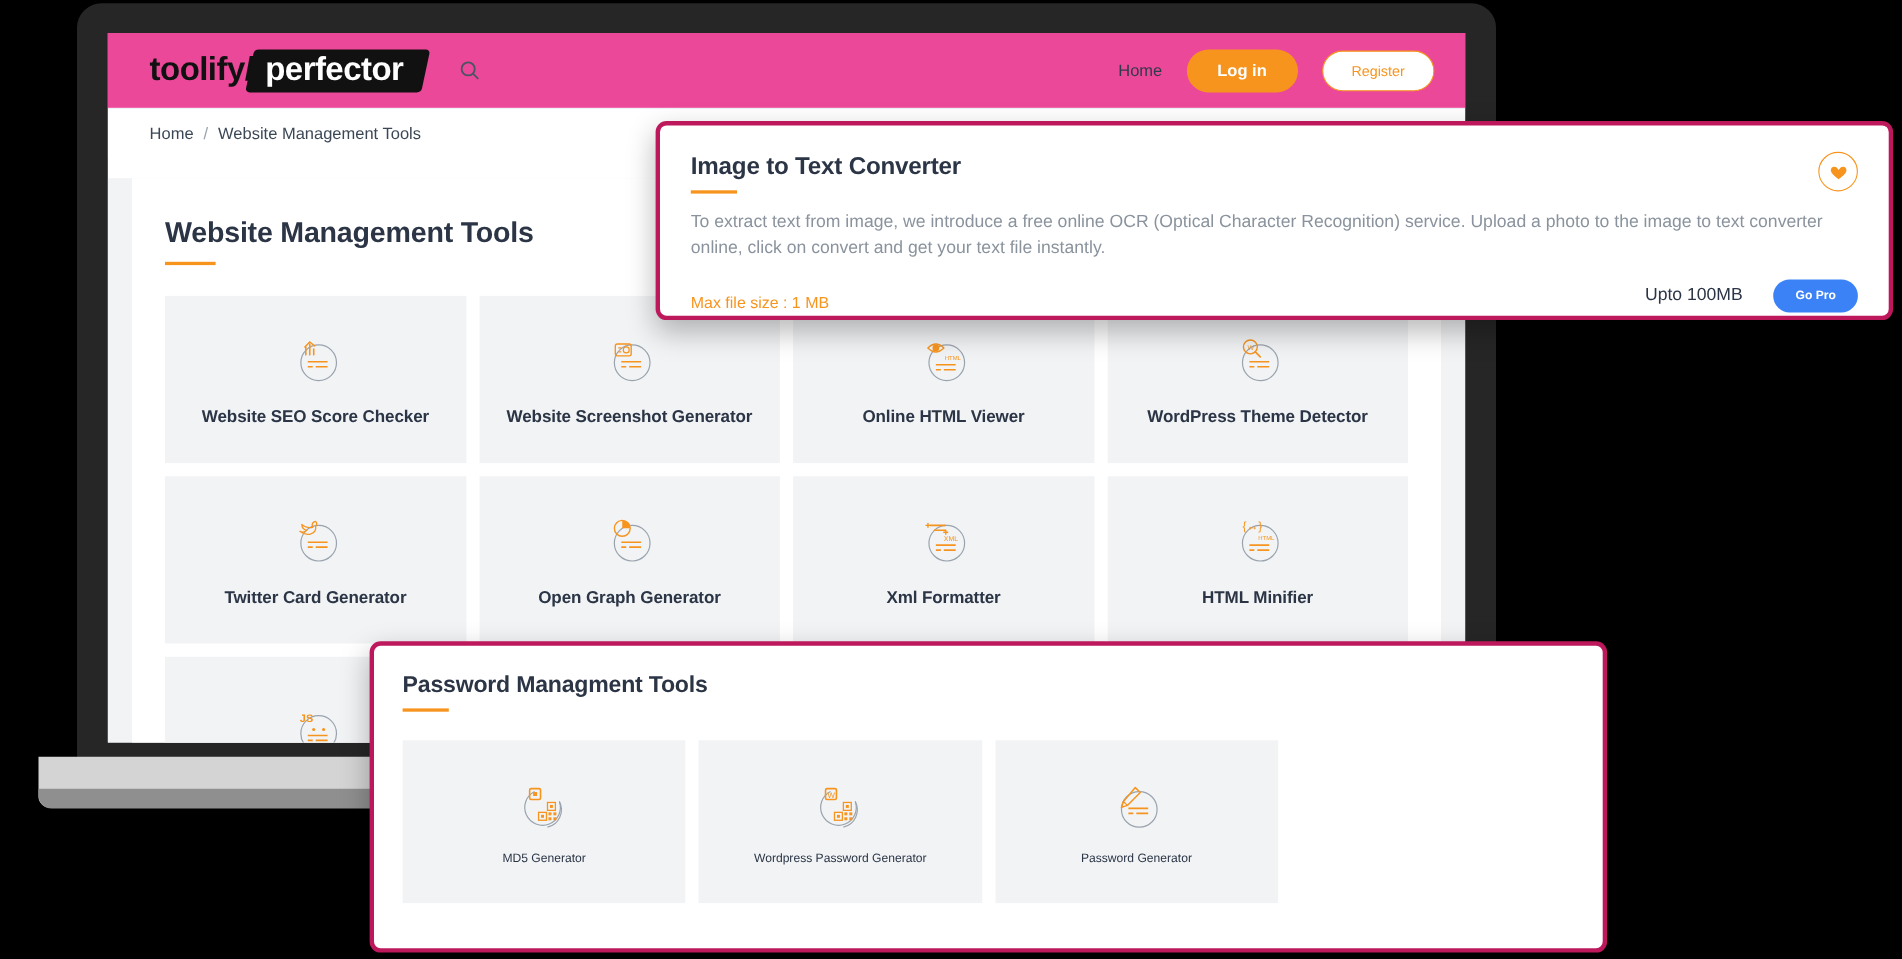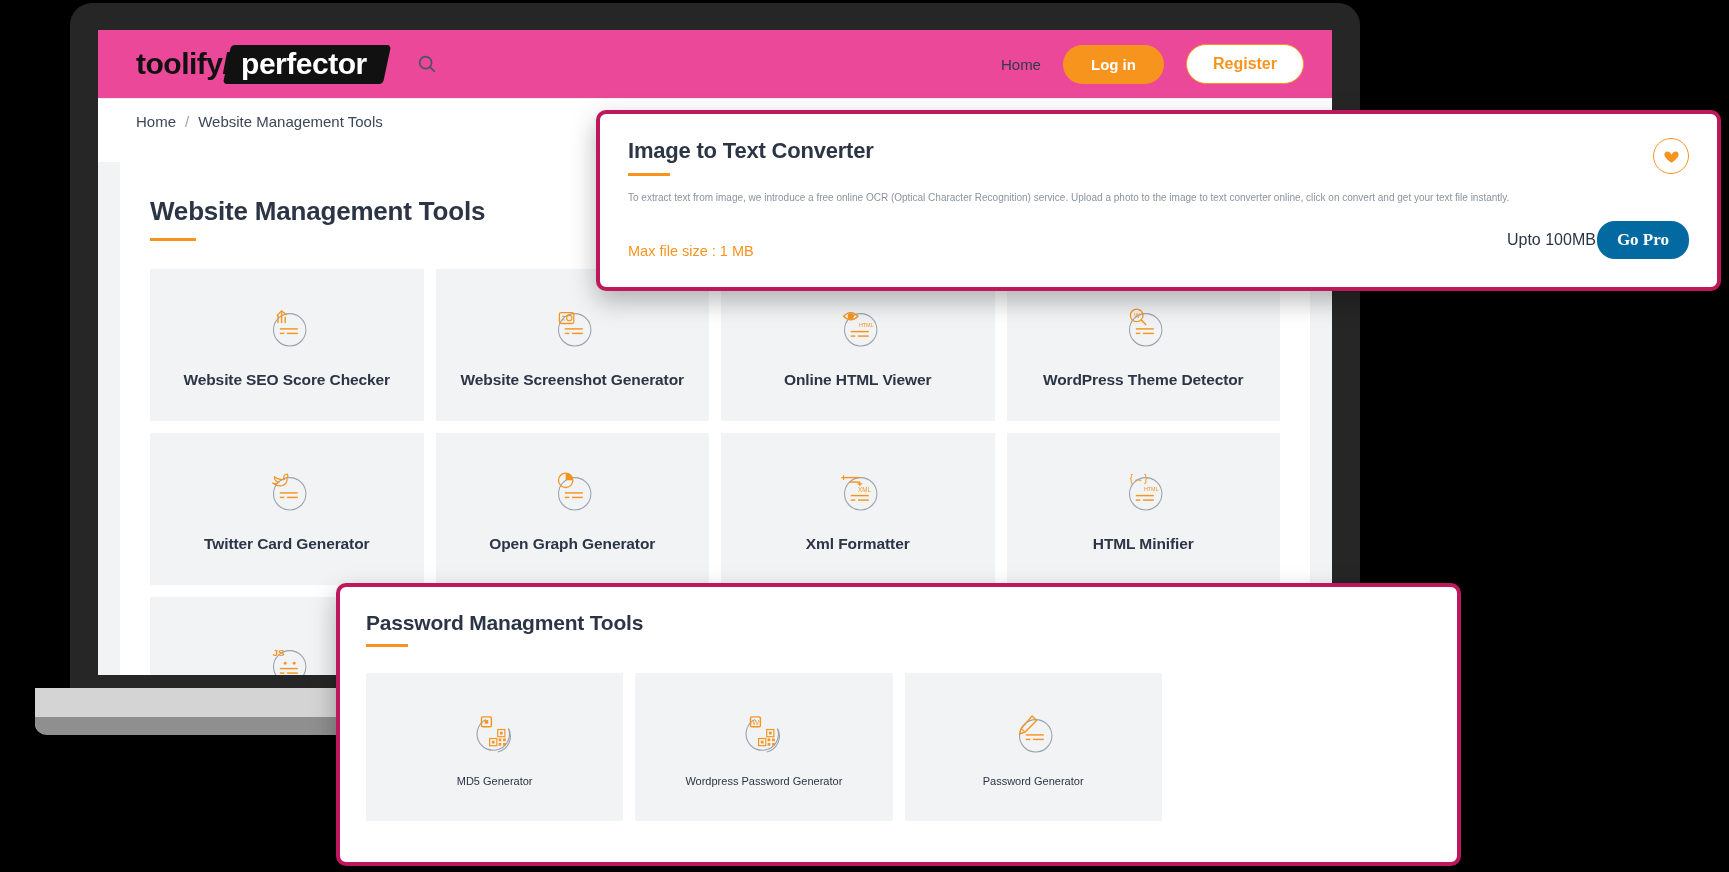--- a/index.html
+++ b/index.html
@@ -68,21 +68,21 @@
     text-decoration: none; cursor: pointer;
   }
   .btn-login {
     background: #f7941e; color: #fff; border: none;
     font-size: 15px; font-weight: 600;
     padding: 11px 28px; border-radius: 22px; cursor: pointer;
     font-family: inherit;
   }
   .btn-register {
     background: #fff; color: #f7941e; border: 1.5px solid #f7941e;
-    font-size: 16px; font-weight: 700;
+    font-size: 13px; font-weight: 400;
     padding: 10px 26px; border-radius: 22px; cursor: pointer;
     font-family: inherit;
   }
 
   
   .breadcrumb {
     height: 46px; display: flex; align-items: center;
     padding: 0 38px; border-top: 1px solid #eceff3;
     background: #fff; font-size: 15px;
   }
@@ -124,34 +124,34 @@
     box-shadow: 0 10px 26px rgba(0,0,0,0.28);
   }
   .panel-image-to-text {
     left: 596px; top: 110px; width: 1125px; height: 181px;
     padding: 24px 28px 20px 28px;
   }
   .panel-head-row { display: flex; align-items: flex-start; }
   .panel-title { font-size: 22px; color: #2b3545; font-weight: 600; letter-spacing: -0.2px; }
   .panel-rule { width: 42px; height: 3px; background: #f7941e; margin-top: 9px; }
   .panel-desc {
-    margin-top: 14px; font-size: 10px; color: #8a939d; line-height: 1.5;
+    margin-top: 14px; font-size: 16px; color: #8a939d; line-height: 1.5;
     max-width: 1075px;
   }
   .panel-foot {
     display: flex; align-items: flex-end; margin-top: 16px;
   }
   .max-size { font-size: 14.5px; color: #f7941e; }
-  .foot-right { margin-left: auto; display: flex; align-items: center; gap: 1px; }
+  .foot-right { margin-left: auto; display: flex; align-items: center; gap: 28px; }
   .upto { font-size: 16px; color: #2b3545; }
   .btn-gopro {
-    background: #0369a1; color: #fff; border: none;
-    font-size: 17px; font-weight: 600;
+    background: #3b82f6; color: #fff; border: none;
+    font-size: 11px; font-weight: 600;
     padding: 9px 20px; border-radius: 18px; cursor: pointer;
-    font-family: Liberation Serif, serif;
+    font-family: Liberation Sans, sans-serif;
   }
   .heart-btn {
     margin-left: auto; width: 36px; height: 36px; border-radius: 50%;
     border: 1.5px solid #f7941e; background: #fff;
     display: flex; align-items: center; justify-content: center;
     cursor: pointer; flex: none;
   }
   .heart-btn svg { width: 17px; height: 17px; }
 
   .panel-password {

